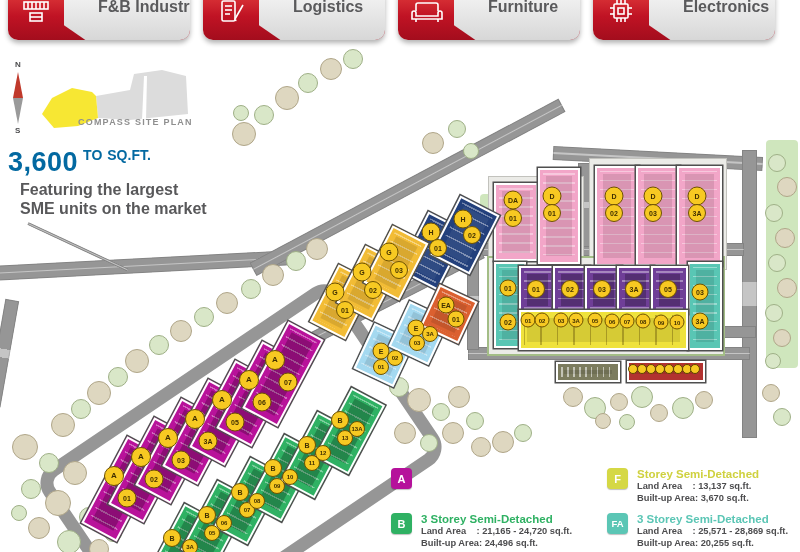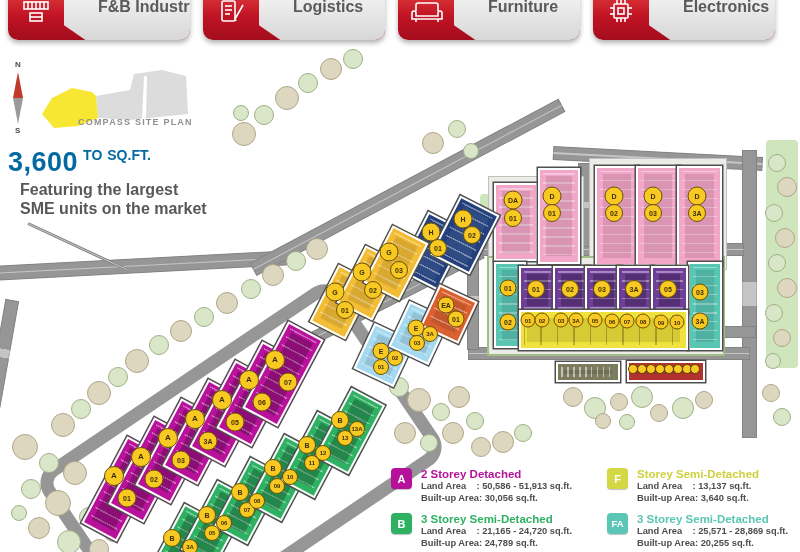--- a/index.html
+++ b/index.html
@@ -353,40 +353,35 @@
     <line x1="22" y1="9" x2="26" y2="9"></line>
       <line x1="22" y1="15" x2="26" y2="15"></line>
   </svg>
   <div class="tag">
       <span>Electronics</span>
     </div>
 </div>
 
 <div class="lg-item" style="left:391px;top:468px;">
   <div class="lg-sq" style="background:#b5119b;">A</div>
-  <div>
-    <div class="lg-title" style="color:#b5119b;">2 Storey Detached</div>
-    <div class="lg-line">Land Area&nbsp;&nbsp;&nbsp;&nbsp;: 50,586 - 51,913 sq.ft.</div>
-    <div class="lg-line">Built-up Area: 30,056 sq.ft.</div>
-  </div>
 </div>
 <div class="lg-item" style="left:391px;top:513px;">
   <div class="lg-sq" style="background:#2fb163;">B</div>
   <div>
     <div class="lg-title" style="color:#2fb163;">3 Storey Semi-Detached</div>
     <div class="lg-line">Land Area&nbsp;&nbsp;&nbsp;&nbsp;: 21,165 - 24,720 sq.ft.</div>
-    <div class="lg-line">Built-up Area: 24,789 sq.ft.</div>
+    <div class="lg-line">Built-up Area: 24,496 sq.ft.</div>
   </div>
 </div>
 <div class="lg-item" style="left:607px;top:468px;">
   <div class="lg-sq" style="background:#d5d845;">F</div>
   <div>
     <div class="lg-title" style="color:#cfd13f;">Storey Semi-Detached</div>
     <div class="lg-line">Land Area&nbsp;&nbsp;&nbsp;&nbsp;: 13,137 sq.ft.</div>
-    <div class="lg-line">Built-up Area: 3,640 sq.ft.</div>
+    <div class="lg-line">Built-up Area: 3,670 sq.ft.</div>
   </div>
 </div>
 <div class="lg-item" style="left:607px;top:513px;">
   <div class="lg-sq" style="background:#5bc6b5;font-size:9.5px;">FA</div>
   <div>
     <div class="lg-title" style="color:#5bc6b5;">3 Storey Semi-Detached</div>
     <div class="lg-line">Land Area&nbsp;&nbsp;&nbsp;&nbsp;: 25,571 - 28,869 sq.ft.</div>
     <div class="lg-line">Built-up Area: 20,255 sq.ft.</div>
   </div>
 </div>

